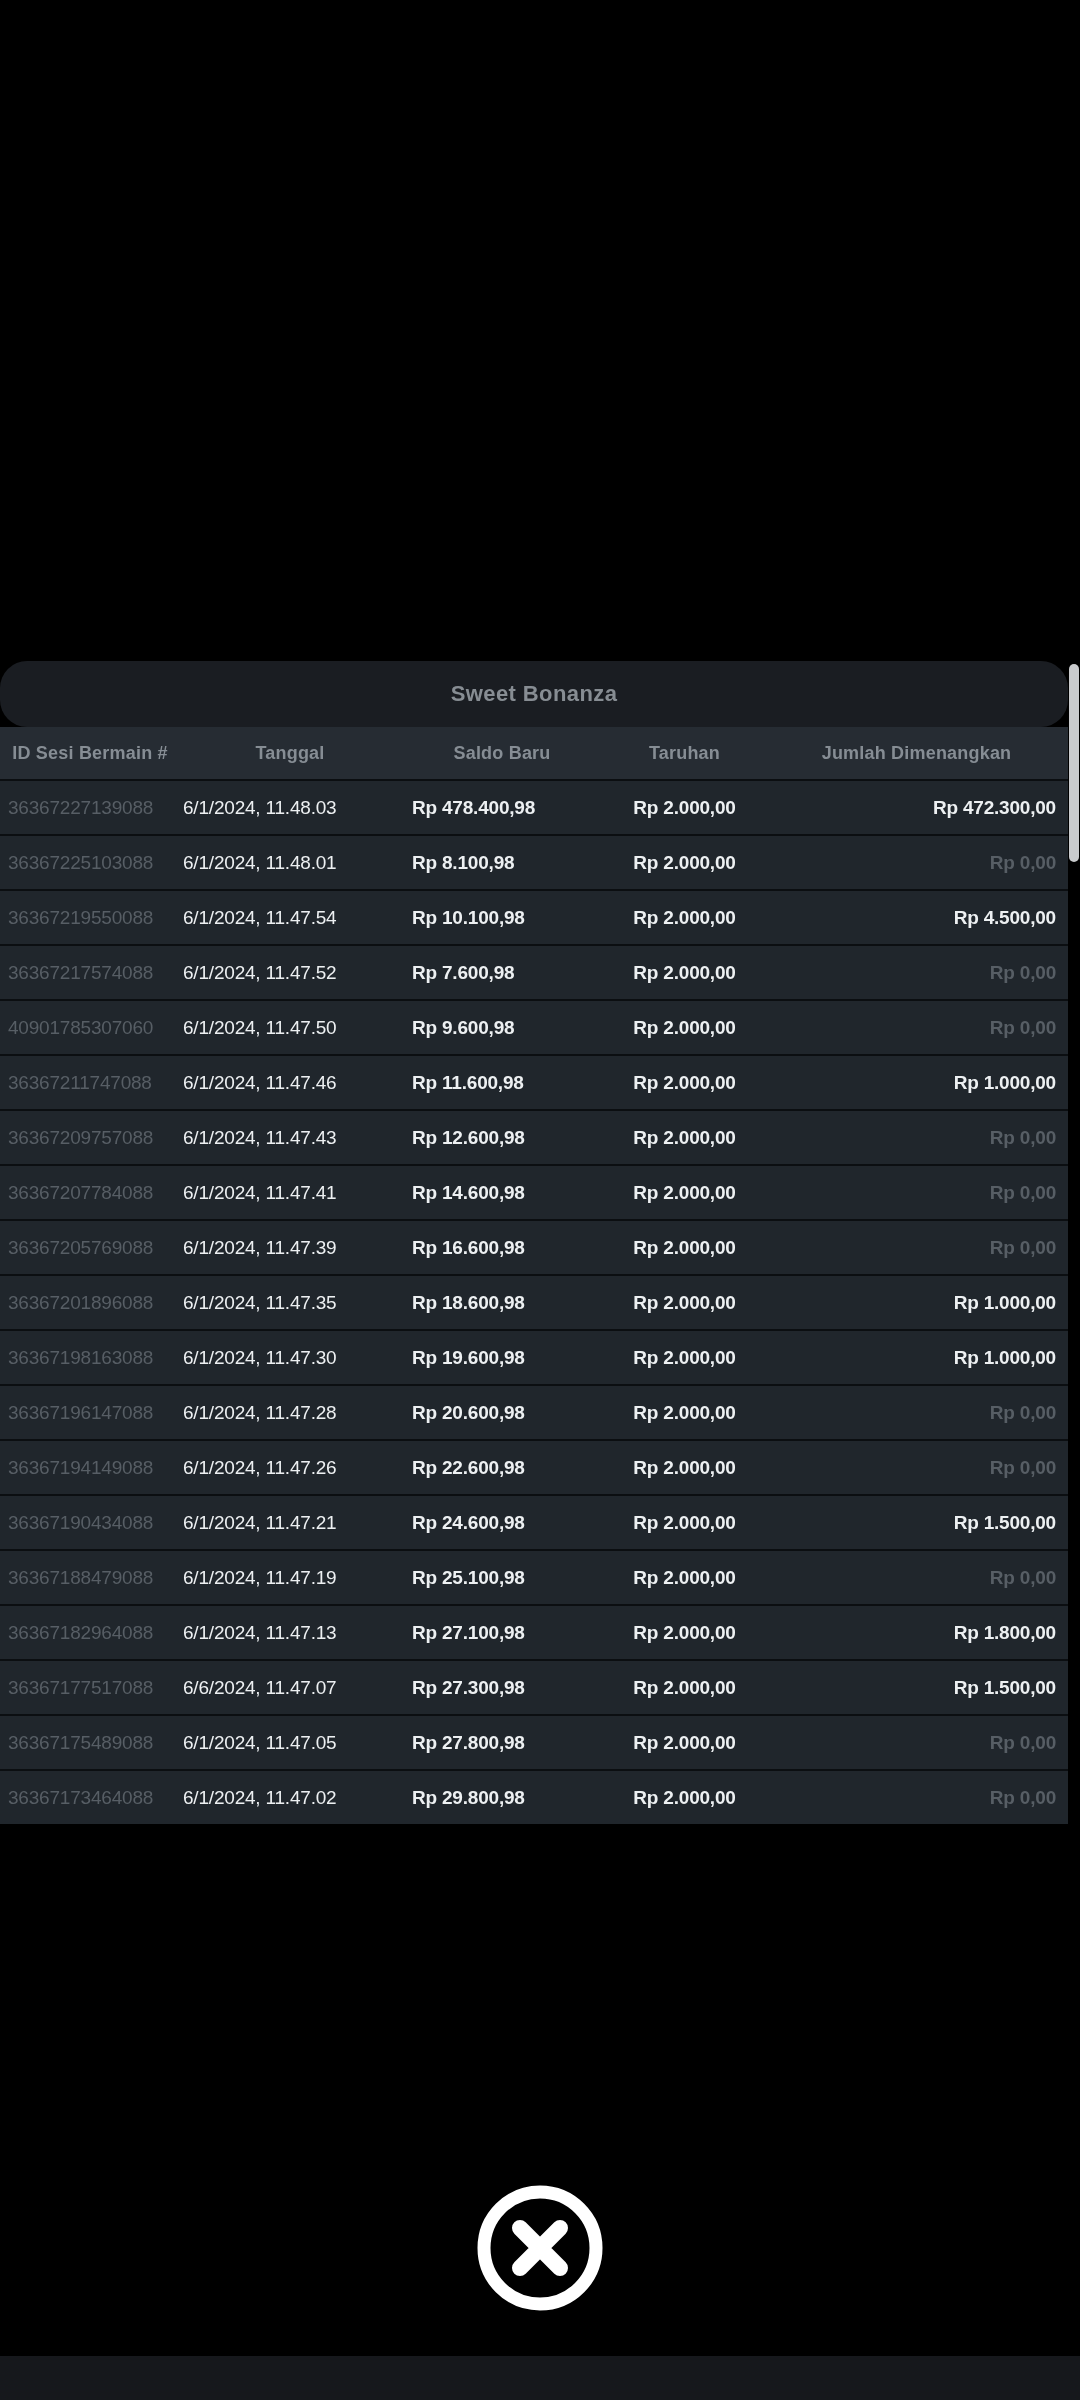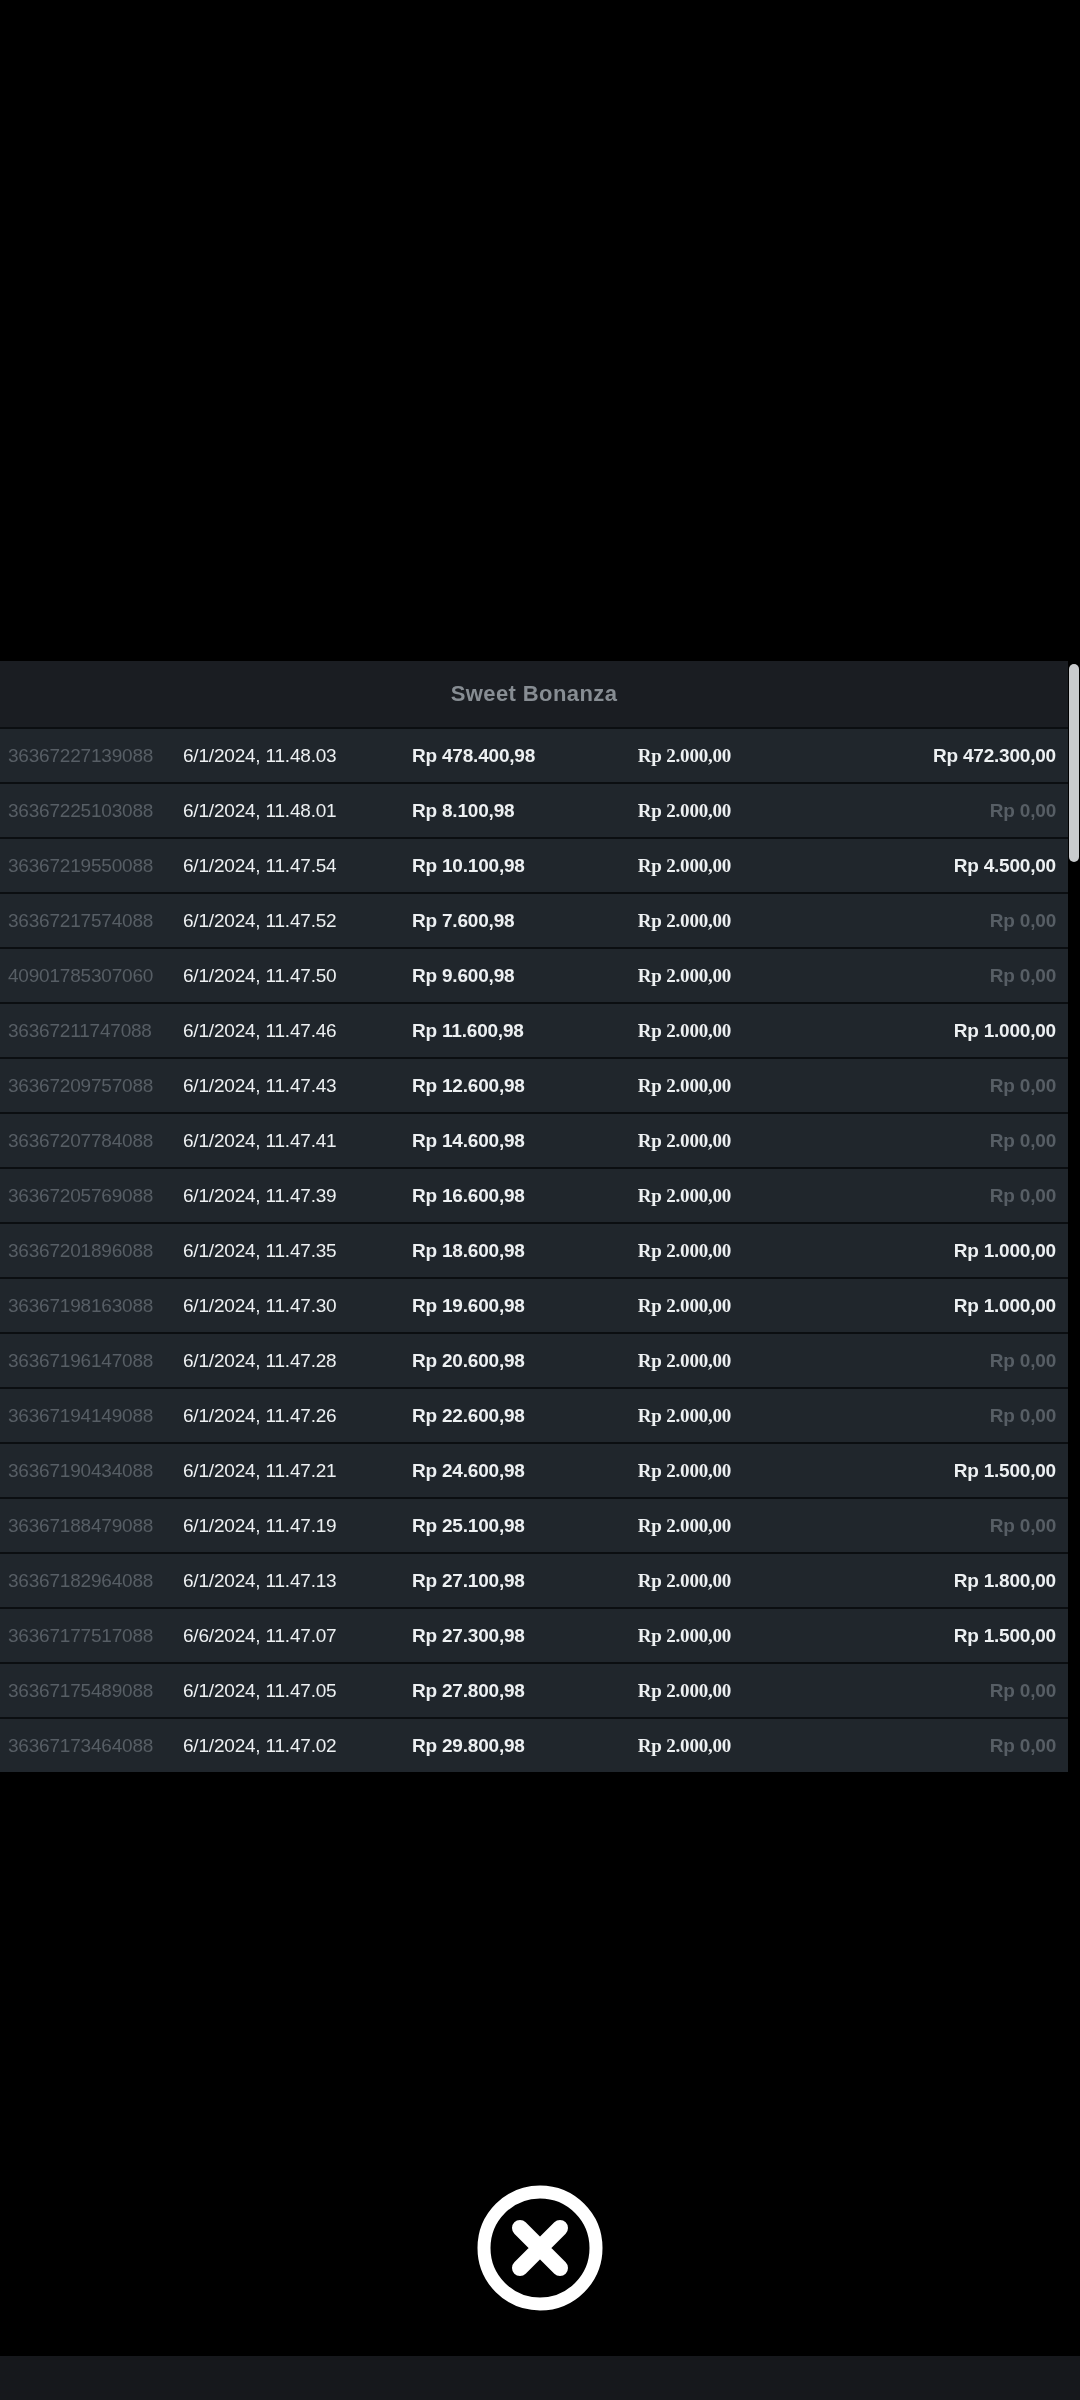--- a/index.html
+++ b/index.html
@@ -9,21 +9,21 @@
     -webkit-font-smoothing:antialiased;
   }
   .screen{position:absolute;inset:0;background:#000;}
 
   
   .modal{
     position:absolute;left:0;top:661px;width:1068px;
   }
   .title-bar{
     height:66px;background:#1a1d22;
-    display:flex;align-items:center;justify-content:center;
+    display:flex;align-items:center;justify-content:center;border-radius:27px;
   }
   .title-bar .title{
     color:#878d93;font-size:22px;font-weight:600;letter-spacing:.4px;
   }
   .head-row{
     height:52px;background:#262c33;
     display:flex;align-items:center;
   }
   .head-cell{
     color:#868d94;font-size:18px;font-weight:700;letter-spacing:.2px;
@@ -40,21 +40,21 @@
   }
   
   .c1{width:180px;}
   .c2{width:220px;}
   .c3{width:204px;}
   .c4{width:161px;}
   .c5{width:303px;}
   .cell.c1{color:#575e65;font-weight:400;padding-left:8px;text-align:left;}
   .cell.c2{color:#edf0f2;font-weight:400;padding-left:3px;text-align:left;}
   .cell.c3{color:#edf0f2;font-weight:700;padding-left:12px;text-align:left;}
-  .cell.c4{color:#edf0f2;font-weight:700;text-align:center;font-family:Liberation Serif, serif;}
+  .cell.c4{color:#edf0f2;font-weight:700;text-align:center;}
   .cell.c5{color:#edf0f2;font-weight:700;padding-right:12px;text-align:right;}
   .cell.c5.dim{color:#575e65;}
 
   
   .scroll-track{
     position:absolute;left:1068px;top:661px;width:12px;height:1163px;background:#000;
   }
   .scroll-thumb{
     position:absolute;left:1069px;top:664px;width:10px;height:198px;
     background:#c9cbcd;border-radius:6px;
@@ -76,20 +76,27 @@
 <body>
 
 <div class="screen">
 
   <div class="modal">
 
     <div class="title-bar">
       <span class="title">Sweet Bonanza</span>
     </div>
 
+    <div class="head-row">
+      <div class="head-cell c1">ID Sesi Bermain #</div>
+      <div class="head-cell c2">Tanggal</div>
+      <div class="head-cell c3">Saldo Baru</div>
+      <div class="head-cell c4">Taruhan</div>
+      <div class="head-cell c5">Jumlah Dimenangkan</div>
+    </div>
 
     <div class="body-rows">
   <div class="t-row">
     <div class="cell c1">36367227139088</div>
     <div class="cell c2">6/1/2024, 11.48.03</div>
     <div class="cell c3">Rp 478.400,98</div>
     <div class="cell c4">Rp 2.000,00</div>
     <div class="cell c5">Rp 472.300,00</div>
   </div>
 

